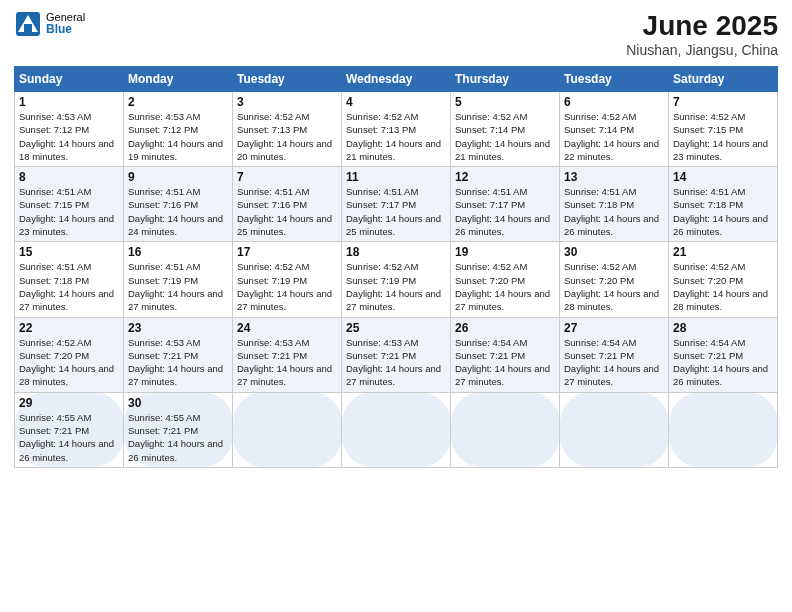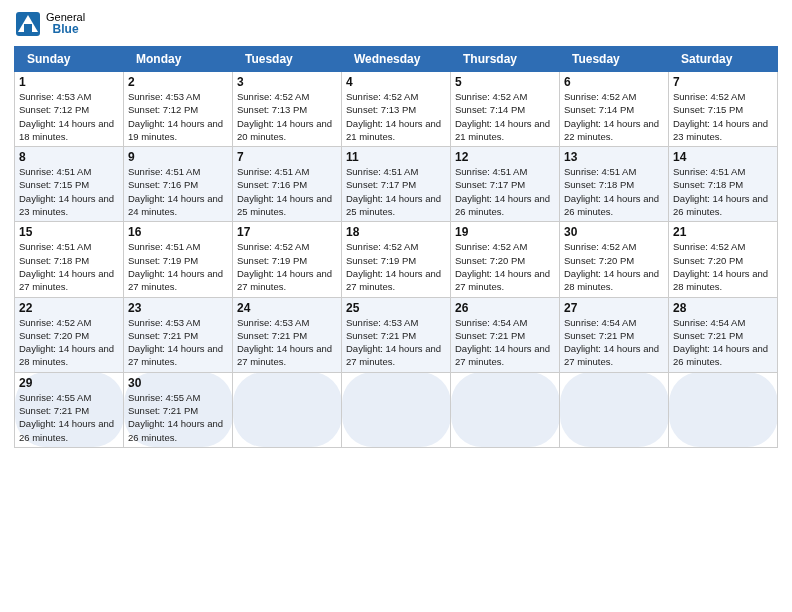--- a/index.html
+++ b/index.html
@@ -19,21 +19,20 @@
     .header-row {
       display: flex;
       justify-content: space-between;
       align-items: flex-start;
       margin-bottom: 8px;
     }
     .logo {
       display: flex;
       align-items: center;
       gap: 4px;
-      text-align: center;
     }
     .logo-text {
       display: flex;
       flex-direction: column;
       line-height: 1.1;
     }
     .logo-blue {
       font-size: 12px;
       font-weight: bold;
       color: #1a6aab;
@@ -57,21 +56,21 @@
     .calendar {
       width: 100%;
       border-collapse: collapse;
       border: 1px solid #aaa;
     }
     .calendar th {
       background: #2e6db4;
       color: #fff;
       font-size: 12px;
       font-weight: bold;
-      padding: 5px 12px;
+      padding: 5px 4px;
       text-align: left;
       border: 1px solid #2e6db4;
     }
     .calendar td {
       vertical-align: top;
       border: 1px solid #ccc;
       padding: 3px 4px;
       width: calc(100% / 7);
       min-height: 70px;
       background: #fff;
@@ -108,20 +107,24 @@
       <svg class="logo-icon" viewBox="0 0 28 28">
         <rect x="2" y="2" width="24" height="24" rx="3" fill="#1a6aab"></rect>
         <polygon points="14,5 24,22 4,22" fill="white"></polygon>
         <rect x="10" y="14" width="8" height="8" fill="#1a6aab"></rect>
       </svg>
       <div class="logo-text">
         <span>General</span>
         <span class="logo-blue">Blue</span>
       </div>
     </div>
+    <div class="title-block">
+      <div class="main-title">June 2025</div>
+      <div class="subtitle">Niushan, Jiangsu, China</div>
+    </div>
   </div>
 
   <table class="calendar">
     <thead>
       <tr>
         <th>Sunday</th>
         <th>Monday</th>
         <th>Tuesday</th>
         <th>Wednesday</th>
         <th>Thursday</th>

